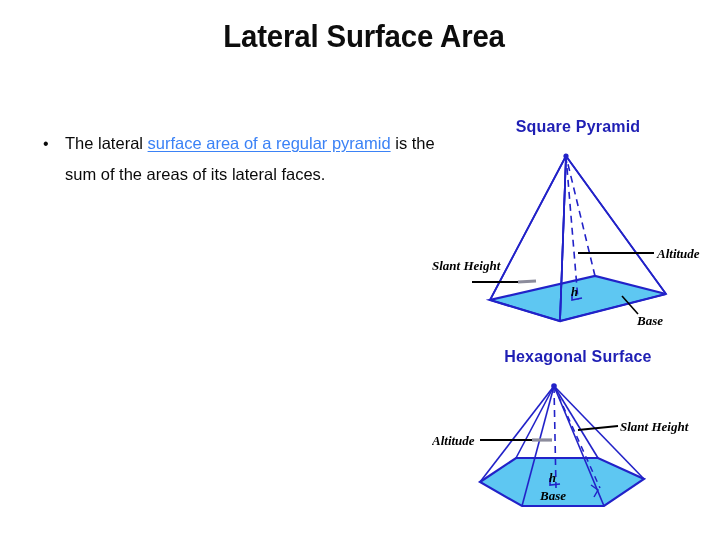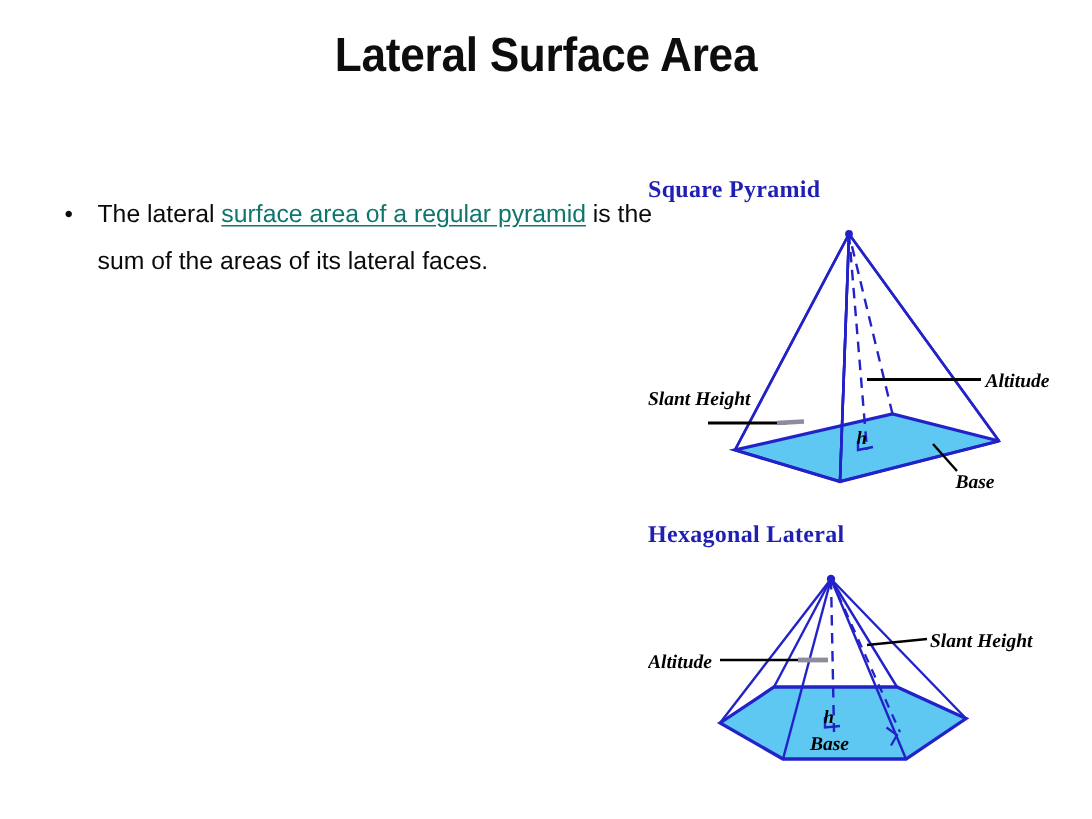--- a/index.html
+++ b/index.html
@@ -54,38 +54,38 @@
     top: 0;
     font-size: 16px;
     line-height: 31px;
   }
   .para-2 {
     margin-top: 29px;
   }
   .bold { font-weight: normal; }
   .ital { font-style: italic; }
   .link {
-    color: #0f766e;
+    color: #3b82f6;
     text-decoration: underline;
     text-underline-offset: 2px;
   }
 
   
   .figure {
     position: absolute;
   }
   .fig-square { left: 432px; top: 118px; width: 292px; height: 222px; }
   .fig-hex    { left: 432px; top: 348px; width: 292px; height: 196px; }
 
   .fig-caption {
     position: absolute;
     top: 0;
     width: 100%;
-    text-align: left;
-    font-family: Liberation Serif, serif;
+    text-align: center;
+    font-family: Liberation Sans, sans-serif;
     font-weight: bold;
     font-size: 16px;
     color: #1f1fb4;
     letter-spacing: 0.2px;
   }
   .fig-caption.hex-caption { font-size: 16px; }
 
   .fig-svg {
     position: absolute;
     left: 0;
@@ -146,21 +146,21 @@
 
     <text class="lbl lbl-sm" x="139" y="178" fill="#2222c8" font-style="normal">h</text>
 
     <text class="lbl" x="0" y="152">Slant Height</text>
     <text class="lbl" x="225" y="140">Altitude</text>
     <text class="lbl" x="205" y="207">Base</text>
   </svg>
 </div>
 
 <div class="figure fig-hex">
-  <div class="fig-caption hex-caption">Hexagonal Lateral</div>
+  <div class="fig-caption hex-caption">Hexagonal Surface</div>
 
   <svg class="fig-svg" width="292" height="196" viewBox="0 0 292 196">
 
     <polygon points="48,134 84,110 166,110 212,131 172,158 90,158" fill="#5ec7f2" stroke="#2222c8" stroke-width="2.2"></polygon>
 
     <line x1="48" y1="134" x2="122" y2="38" stroke="#2222c8" stroke-width="1.6"></line>
     <line x1="84" y1="110" x2="122" y2="38" stroke="#2222c8" stroke-width="1.6"></line>
     <line x1="166" y1="110" x2="122" y2="38" stroke="#2222c8" stroke-width="1.6"></line>
     <line x1="212" y1="131" x2="122" y2="38" stroke="#2222c8" stroke-width="1.6"></line>
     <line x1="172" y1="158" x2="122" y2="38" stroke="#2222c8" stroke-width="1.6"></line>

